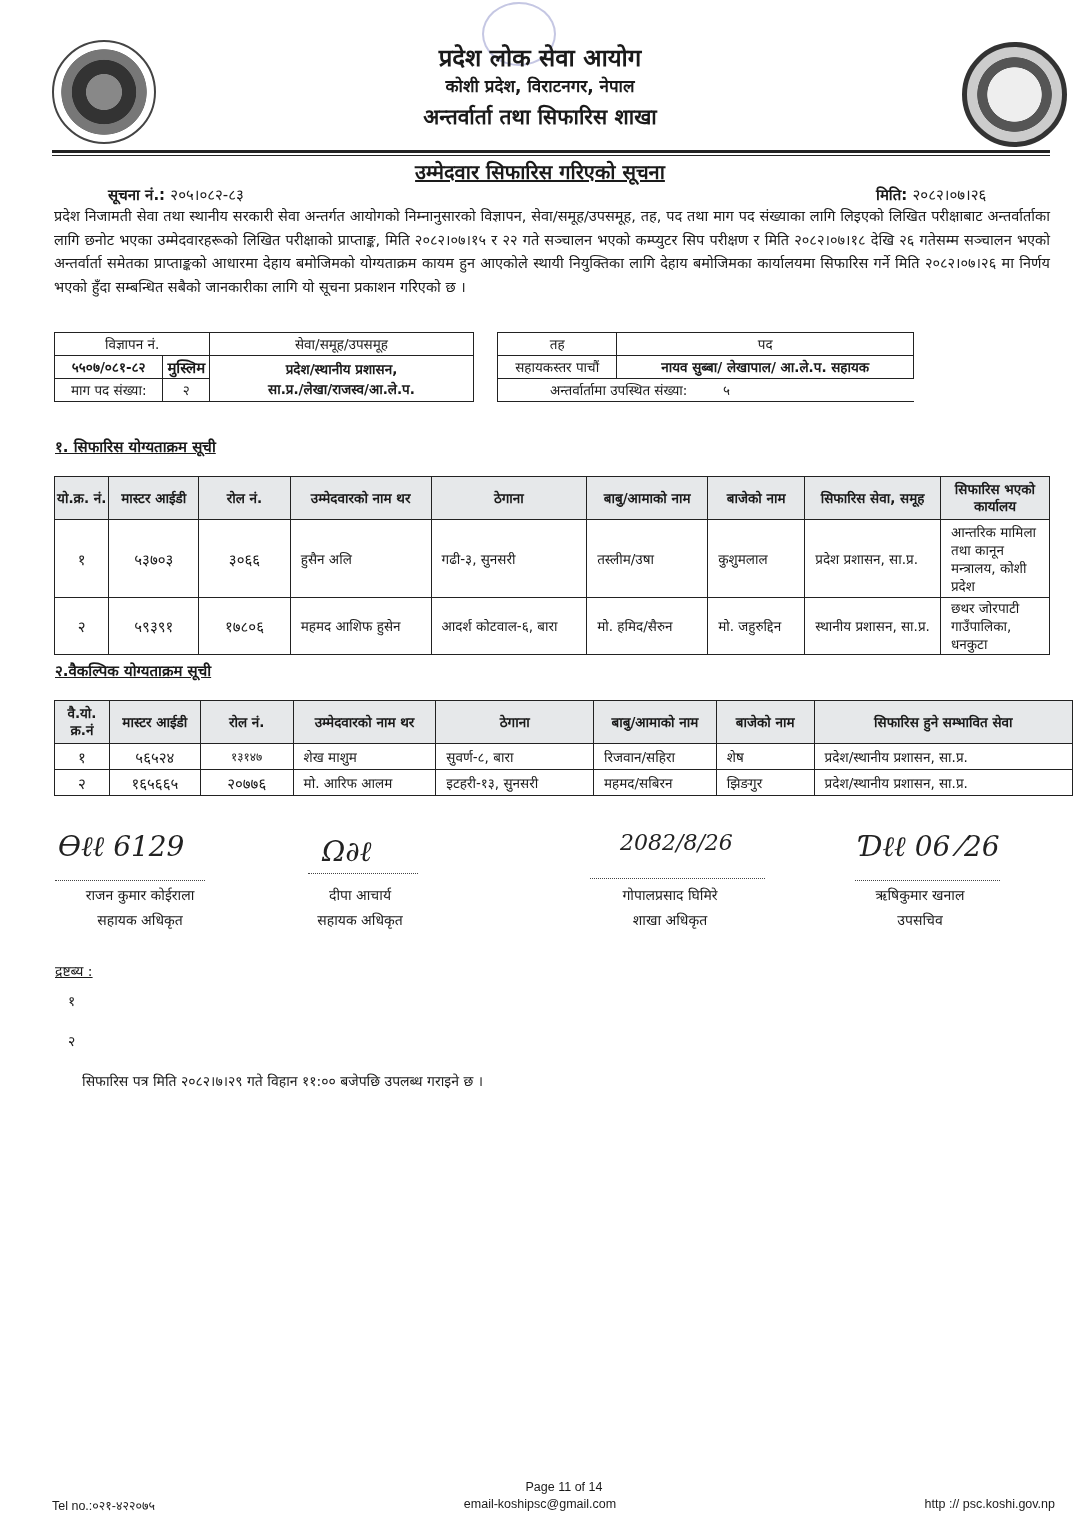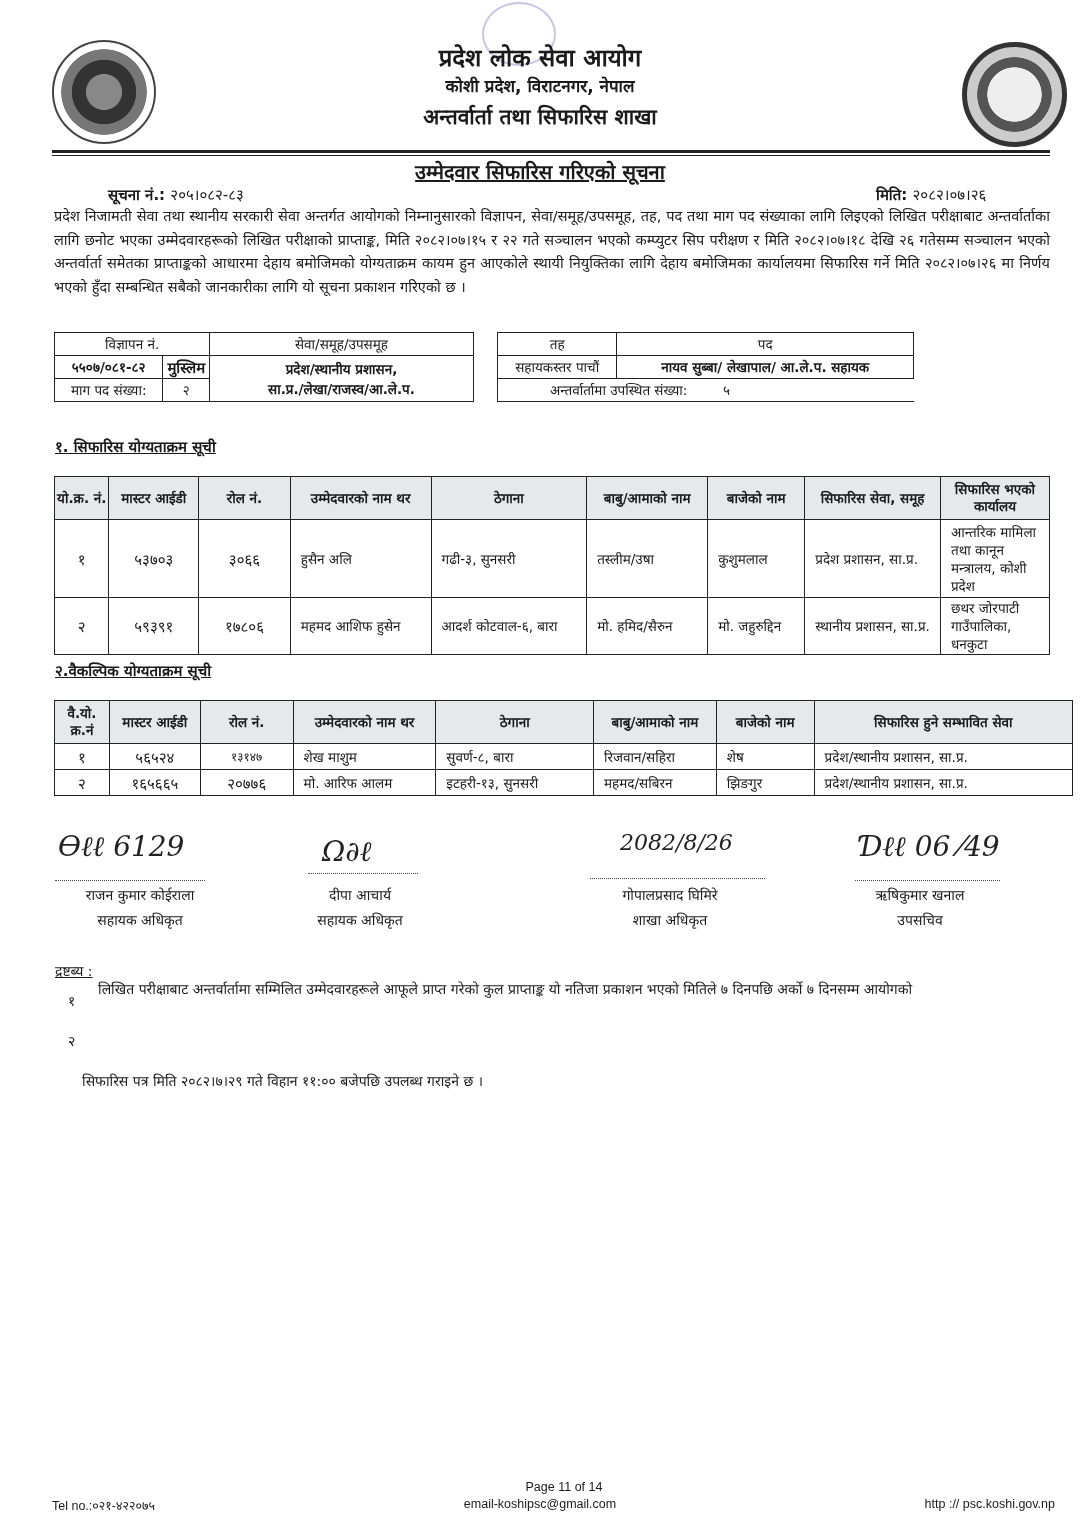--- a/index.html
+++ b/index.html
@@ -175,31 +175,30 @@
   <div style="margin-top:6px">सहायक अधिकृत</div>
 </div>
 
 <div class="abs signature" style="left:620px; top:830px; font-size:22px;">2082/8/26</div>
 <div class="abs sig-line" style="left:590px; top:878px; width:175px;"></div>
 <div class="abs sig" style="left:580px; top:885px; width:180px;">
   <div>गोपालप्रसाद घिमिरे</div>
   <div style="margin-top:6px">शाखा अधिकृत</div>
 </div>
 
-<div class="abs signature" style="left:860px; top:830px;">Ɗℓℓ 06 ⁄49</div>
+<div class="abs signature" style="left:860px; top:830px;">Ɗℓℓ 06 ⁄26</div>
 <div class="abs sig-line" style="left:855px; top:880px; width:145px;"></div>
 <div class="abs sig" style="left:830px; top:885px; width:180px;">
   <div>ऋषिकुमार खनाल</div>
   <div style="margin-top:6px">उपसचिव</div>
 </div>
 
 <div class="abs notes" style="left:55px; top:960px; text-decoration:underline;">द्रष्टब्य :</div>
 <div class="abs notes" style="left:68px; top:990px;">१</div>
 <div class="abs notes" style="left:98px; top:978px; width:960px;">
-  <div>लिखित परीक्षाबाट अन्तर्वार्तामा सम्मिलित उम्मेदवारहरूले आफूले प्राप्त गरेको कुल प्राप्ताङ्क यो नतिजा प्रकाशन भएको मितिले ७ दिनपछि अर्को ७ दिनसम्म  आयोगको</div>
 </div>
 <div class="abs notes" style="left:68px; top:1030px;">२</div>
 <div class="abs notes" style="left:82px; top:1030px; width:960px;margin-top:40px;">सिफारिस पत्र मिति २०८२।७।२९  गते विहान ११:०० बजेपछि उपलब्ध गराइने छ ।</div>
 
 <div class="abs footer" style="left:0; width:1080px; top:1480px; text-align:center;padding-left:24px;">Page 11 of 14</div>
 <div class="abs footer" style="left:52px; top:1497px;">Tel no.:०२१-४२२०७५</div>
 <div class="abs footer" style="left:0; width:1080px; top:1497px; text-align:center;">email-koshipsc@gmail.com</div>
 <div class="abs footer" style="left:880px; top:1497px; width:175px; text-align:right;">http :// psc.koshi.gov.np</div>
 
 </body></html>

